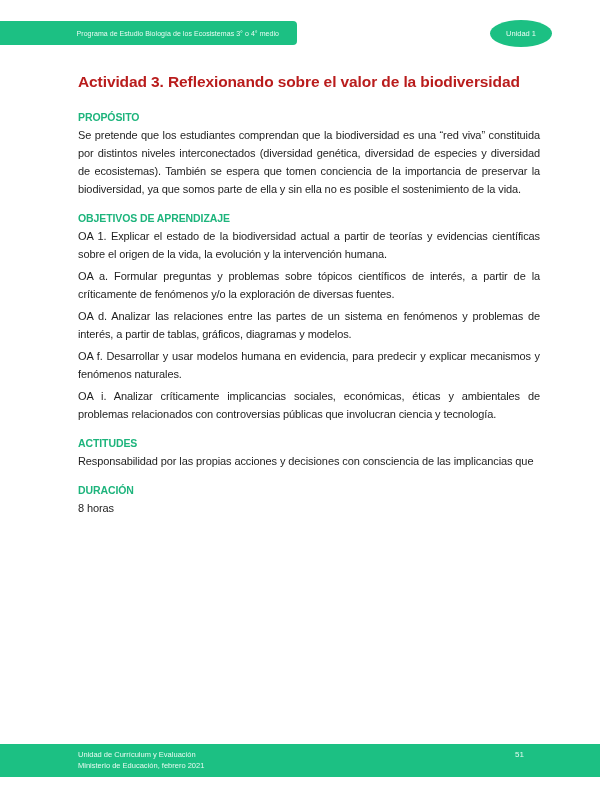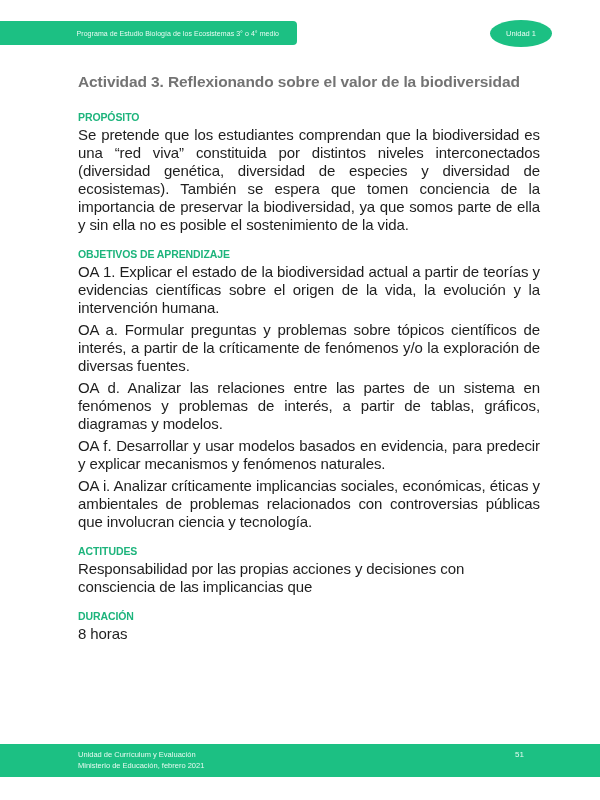--- a/index.html
+++ b/index.html
@@ -54,36 +54,36 @@
     }
     .content {
       position: absolute;
       left: 78px;
       top: 71px;
       width: 462px;
     }
     .page-title {
       font-size: 15.5px;
       font-weight: bold;
-      color: #737373;
+      color: #b91c1c;
       margin: 0 0 17px 0;
       line-height: 22px;
       white-space: nowrap;
       letter-spacing: -0.1px;
     }
     .section-heading {
       font-size: 10.5px;
       font-weight: bold;
       color: #1db47c;
       line-height: 14px;
       margin: 0 0 2px 0;
       letter-spacing: -0.1px;
     }
     .body-text {
-      font-size: 15px;
+      font-size: 11px;
       line-height: 18px;
       text-align: justify;
       margin: 0;
       letter-spacing: -0.1px;
     }
     .body-text.left {
       text-align: left;
     }
     .section { margin-bottom: 13px; }
     .oa-item { margin-bottom: 4px; }
@@ -128,21 +128,21 @@
   <section class="section">
     <h2 class="section-heading">PROPÓSITO</h2>
     <p class="body-text">Se pretende que los estudiantes comprendan que la biodiversidad es una “red viva” constituida por distintos niveles interconectados (diversidad genética, diversidad de especies y diversidad de ecosistemas). También se espera que tomen conciencia de la importancia de preservar la biodiversidad, ya que somos parte de ella y sin ella no es posible el sostenimiento de la vida.</p>
   </section>
 
   <section class="section" style="">
     <h2 class="section-heading">OBJETIVOS DE APRENDIZAJE</h2>
     <p class="body-text oa-item">OA 1. Explicar el estado de la biodiversidad actual a partir de teorías y evidencias científicas sobre el origen de la vida, la evolución y la intervención humana.</p>
     <p class="body-text oa-item">OA a. Formular preguntas y problemas sobre tópicos científicos de interés, a partir de la críticamente de fenómenos y/o la exploración de diversas fuentes.</p>
     <p class="body-text oa-item">OA d. Analizar las relaciones entre las partes de un sistema en fenómenos y problemas de interés, a partir de tablas, gráficos, diagramas y modelos.</p>
-    <p class="body-text oa-item">OA f. Desarrollar y usar modelos basados en evidencia, para predecir y explicar mecanismos y fenómenos naturales.</p>
+    <p class="body-text oa-item">OA f. Desarrollar y usar modelos humana en evidencia, para predecir y explicar mecanismos y fenómenos naturales.</p>
     <p class="body-text oa-item">OA i. Analizar críticamente implicancias sociales, económicas, éticas y ambientales de problemas relacionados con controversias públicas que involucran ciencia y tecnología.</p>
   </section>
 
   <section class="section">
     <h2 class="section-heading">ACTITUDES</h2>
     <p class="body-text left">Responsabilidad por las propias acciones y decisiones con consciencia de las implicancias que</p>
   </section>
 
   <section class="section">
     <h2 class="section-heading">DURACIÓN</h2>

